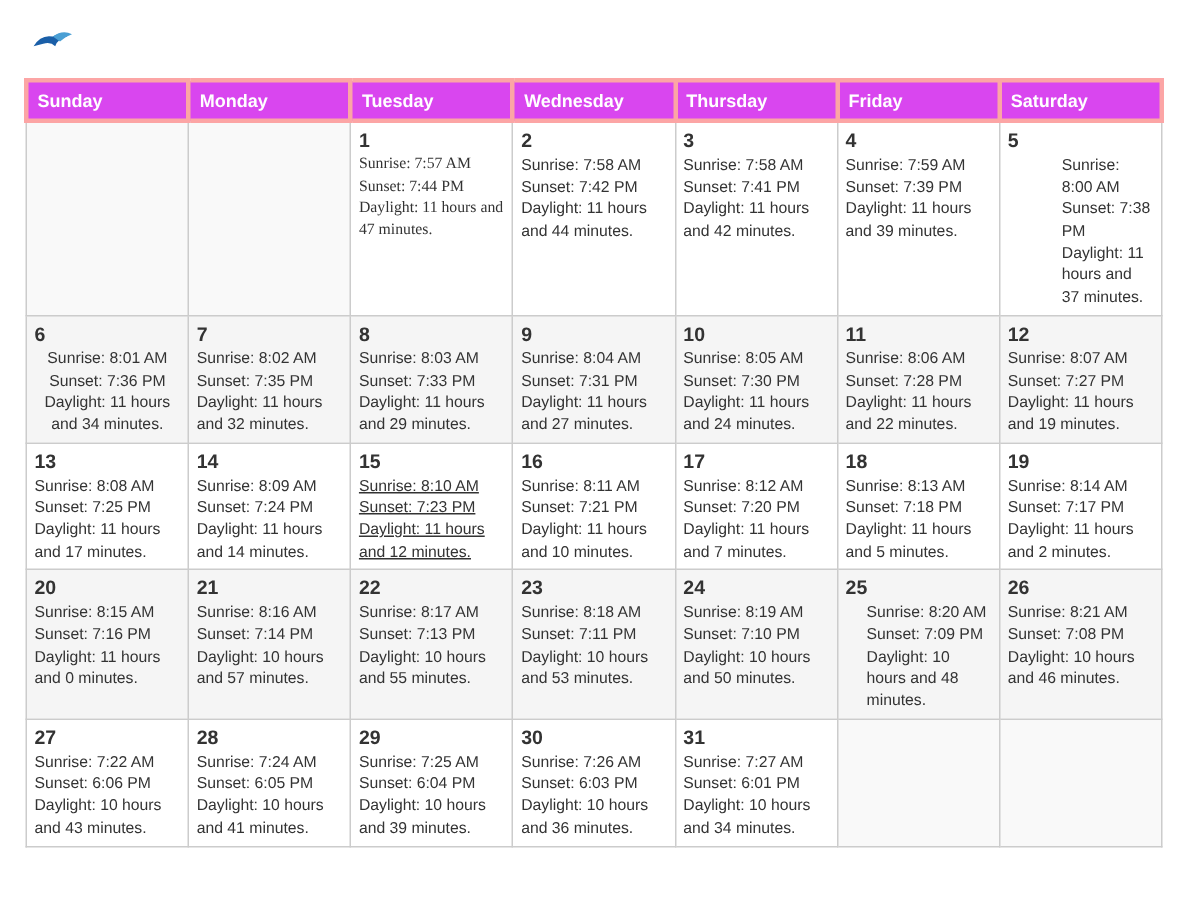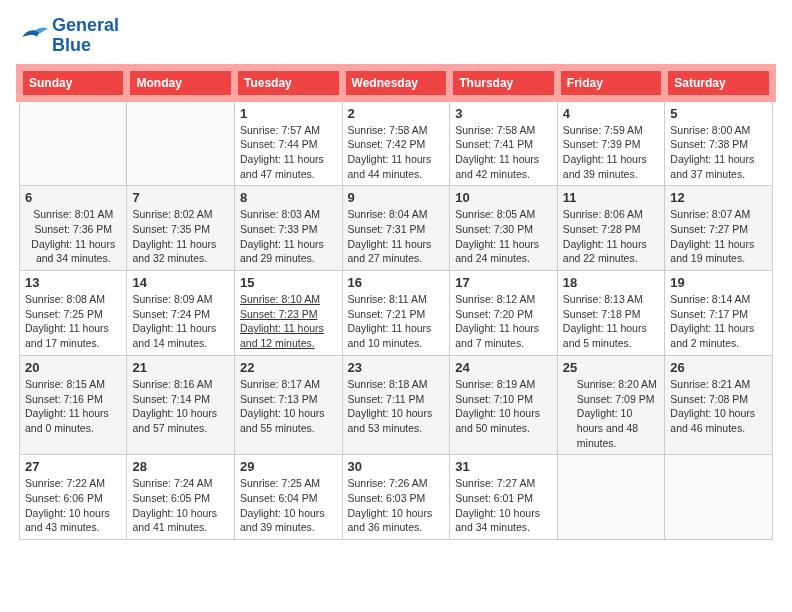--- a/index.html
+++ b/index.html
@@ -46,27 +46,27 @@
       font-size: 14px;
       color: #555;
       margin-top: 2px;
     }
     .calendar {
       width: 100%;
       border-collapse: collapse;
       font-size: 11px;
     }
     .calendar th {
-      background-color: #ef4444;
+      background-color: #d946ef;
       color: #fff;
       padding: 5px 6px;
       text-align: left;
       font-size: 12px;
       font-weight: bold;
-      border: 7px solid #fca5a5;
+      border: 3px solid #fca5a5;
     }
     .calendar td {
       vertical-align: top;
       border: 1px solid #ccc;
       padding: 4px 5px;
       width: 108px;
       min-height: 80px;
       color: #333;
       background: #fff;
     }
@@ -92,24 +92,20 @@
   </style>
 </head>
 <body>
 
 <div class="header">
   <div class="logo">
     <svg class="logo-bird" viewBox="0 0 40 34" xmlns="http://www.w3.org/2000/svg">
       <path d="M8 18 Q14 8 24 10 Q30 6 36 10 Q28 12 26 18 Q22 14 16 16 Z" fill="#1a5fa8"></path>
       <path d="M24 10 Q32 4 40 8 Q34 10 30 14 Z" fill="#4a9fd4"></path>
     </svg>
-    <div>
-      <div class="logo-text"><span>General</span></div>
-      <div class="logo-text" style="color:#1a5fa8;">Blue</div>
-    </div>
   </div>
   <div class="title-block">
     <div class="month-title"></div>
     <div class="subtitle"></div>
   </div>
 </div>
 
 <table class="calendar">
   <thead>
     <tr>
@@ -121,21 +117,21 @@
         <th>Friday</th>
         <th>Saturday</th>
       </tr>
   </thead>
   <tbody id="calendar-body">
   <tr>
         <td class="empty"></td>
         <td class="empty"></td>
         <td>
           <div class="day-number">1</div>
-          <div class="day-info" style="white-space: pre-line;">Sunrise: 7:57 AM
+          <div class="day-info" style="white-space: pre-line; font-family: Liberation Serif, serif;">Sunrise: 7:57 AM
 Sunset: 7:44 PM
 Daylight: 11 hours and 47 minutes.</div>
         </td>
         <td>
           <div class="day-number">2</div>
           <div class="day-info" style="white-space: pre-line;">Sunrise: 7:58 AM
 Sunset: 7:42 PM
 Daylight: 11 hours and 44 minutes.</div>
         </td>
         <td>
@@ -145,21 +141,21 @@
 Daylight: 11 hours and 42 minutes.</div>
         </td>
         <td>
           <div class="day-number">4</div>
           <div class="day-info" style="white-space: pre-line;">Sunrise: 7:59 AM
 Sunset: 7:39 PM
 Daylight: 11 hours and 39 minutes.</div>
         </td>
         <td>
           <div class="day-number">5</div>
-          <div class="day-info" style="white-space: pre-line;">Sunrise: 8:00 AM
+          <div class="day-info" style="white-space: pre-line; margin-left: 36px;">Sunrise: 8:00 AM
 Sunset: 7:38 PM
 Daylight: 11 hours and 37 minutes.</div>
         </td>
       </tr>
       <tr>
         <td>
           <div class="day-number">6</div>
           <div class="day-info" style="white-space: pre-line; text-align: center;">Sunrise: 8:01 AM
 Sunset: 7:36 PM
 Daylight: 11 hours and 34 minutes.</div>

